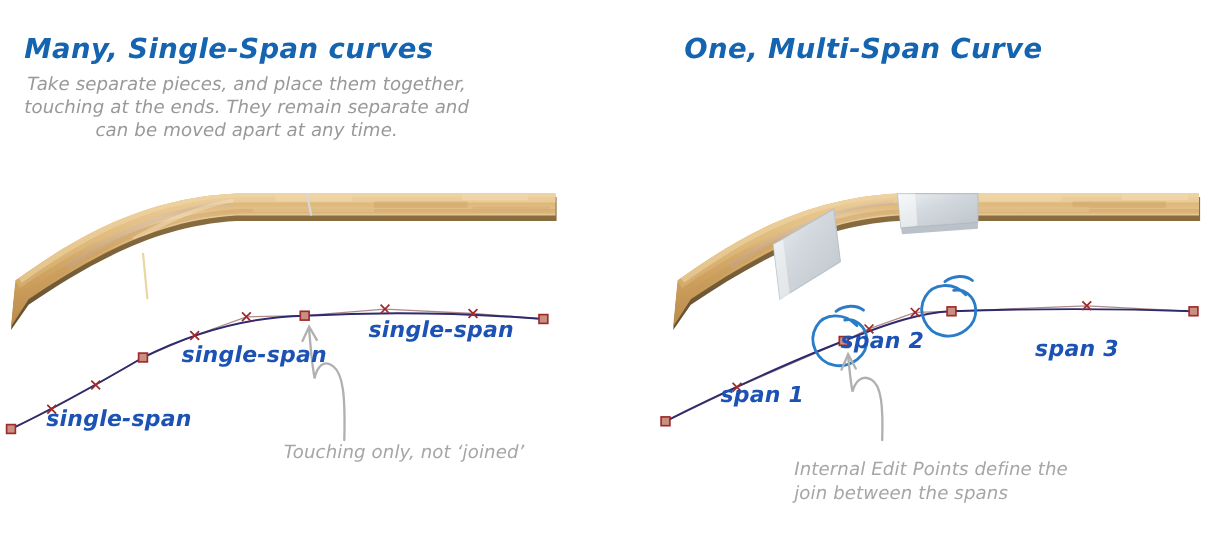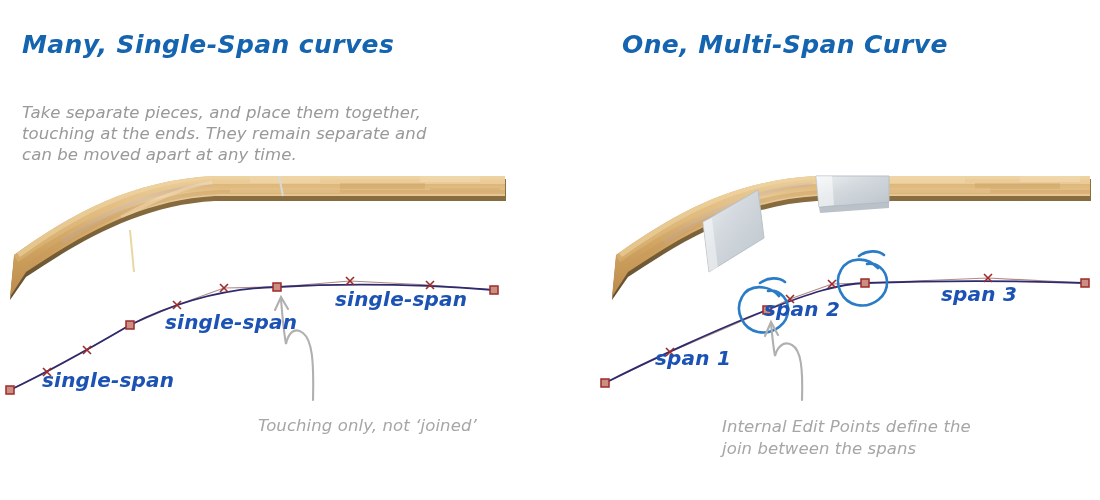--- a/index.html
+++ b/index.html
@@ -2,32 +2,32 @@
 <html><head>
 <meta charset="utf-8">
 <style>
   html,body{margin:0;padding:0;}
   body{
     width:1100px;height:500px;background:#ffffff;overflow:hidden;
     font-family:"DejaVu Sans", sans-serif;
   }
   .stage{position:relative;width:1100px;height:500px;}
   .panel{position:absolute;top:0;height:500px;width:550px;}
-  .panel-left{left:0;}
+  .panel-left{left:0;text-align:center;}
   .panel-right{left:600px;width:500px;text-align:center;}
 
   .heading{
     position:absolute;font-family:"DejaVu Sans", sans-serif;
     font-style:italic;font-weight:bold;font-size:25px;
     color:#1464b0;letter-spacing:0.4px;white-space:nowrap;
   }
   .subtitle{
     position:absolute;font-family:"DejaVu Sans", sans-serif;
     font-style:italic;font-size:16.5px;color:#999999;
-    line-height:21px;white-space:pre-line;letter-spacing:0.1px;margin-top:36px;
+    line-height:21px;white-space:pre-line;letter-spacing:0.1px;
   }
   .caption{
     position:absolute;font-family:"DejaVu Sans", sans-serif;
     font-style:italic;font-size:16.5px;color:#a6a6a6;
     line-height:22px;white-space:pre-line;letter-spacing:0.1px;
   }
   .span-label{
     position:absolute;font-family:"DejaVu Sans", sans-serif;
     font-style:italic;font-weight:bold;font-size:20px;
     color:#1b52b4;white-space:nowrap;letter-spacing:0.2px;
@@ -193,27 +193,27 @@
   <div class="panel panel-left">
     <div class="heading" style="left:22px;top:30px;">Many, Single-Span curves</div>
     <div class="subtitle" style="left:22px;top:66px;">Take separate pieces, and place them together,
 touching at the ends. They remain separate and
 can be moved apart at any time.</div>
 
     <div class="span-label" style="left:42px;top:368px;">single-span</div>
     <div class="span-label" style="left:165px;top:310px;">single-span</div>
     <div class="span-label" style="left:335px;top:287px;">single-span</div>
 
-    <div class="caption" style="left:258px;top:400px;margin-top:15px;">Touching only, not ‘joined’</div>
+    <div class="caption" style="left:258px;top:400px;">Touching only, not ‘joined’</div>
   </div>
 
   <div class="panel panel-right">
     <div class="heading" style="left:22px;top:30px;">One, Multi-Span Curve</div>
   </div>
 
   <div class="span-label" style="left:655px;top:346px;">span 1</div>
   <div class="span-label" style="left:764px;top:297px;">span 2</div>
-  <div class="span-label" style="left:941px;top:282px;">span 3</div>
+  <div class="span-label" style="left:941px;top:305px;">span 3</div>
 
   <div class="caption" style="left:722px;top:400px;margin-top:16px;">Internal Edit Points define the
 join between the spans</div>
 
 </div>
 
 </body></html>

